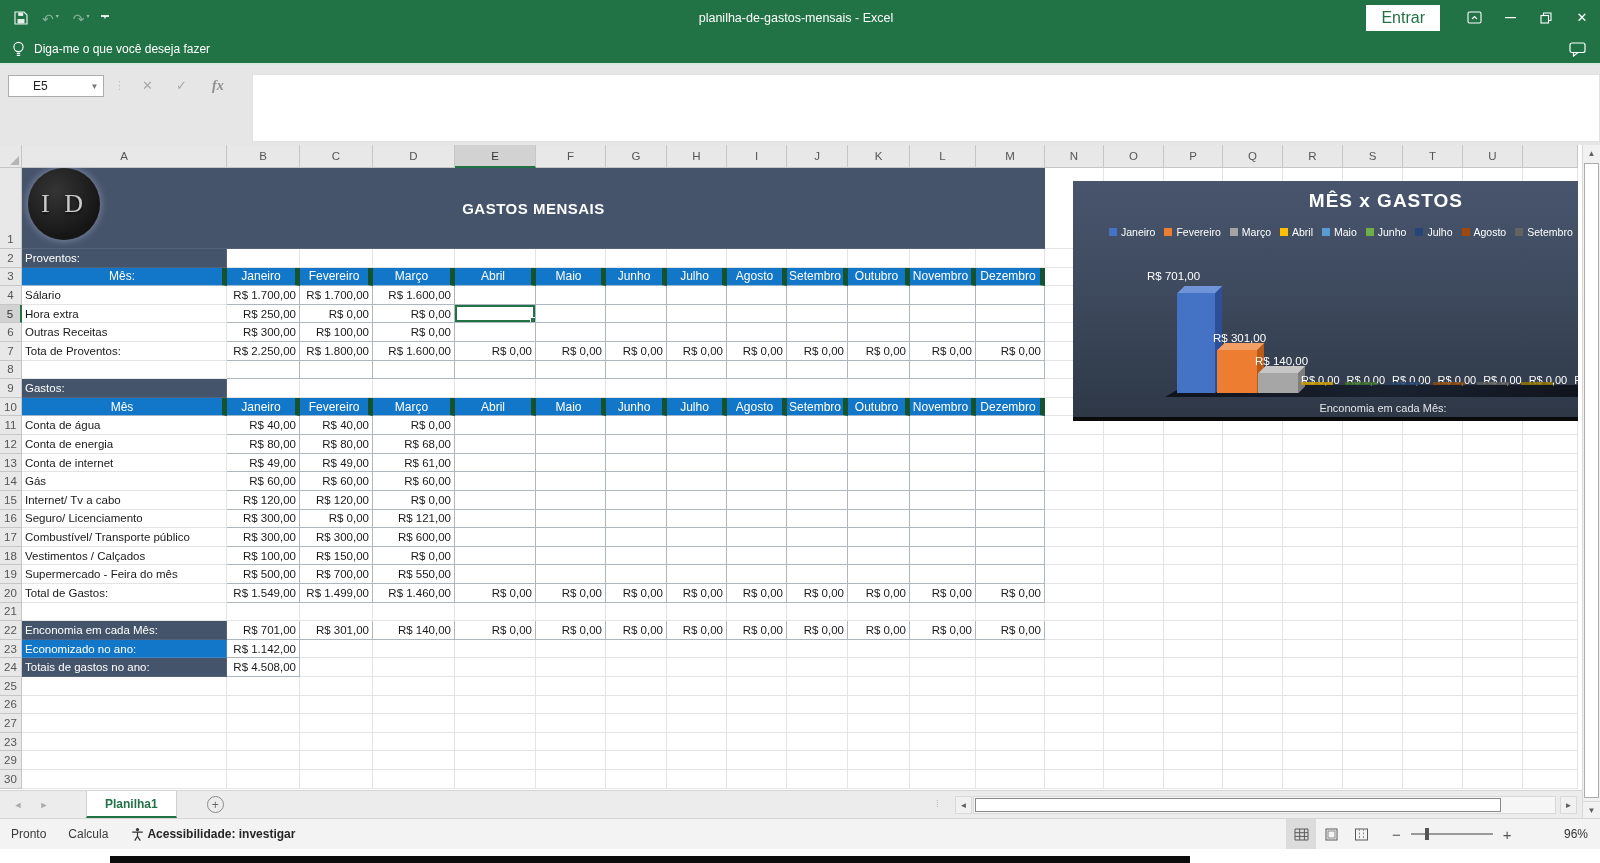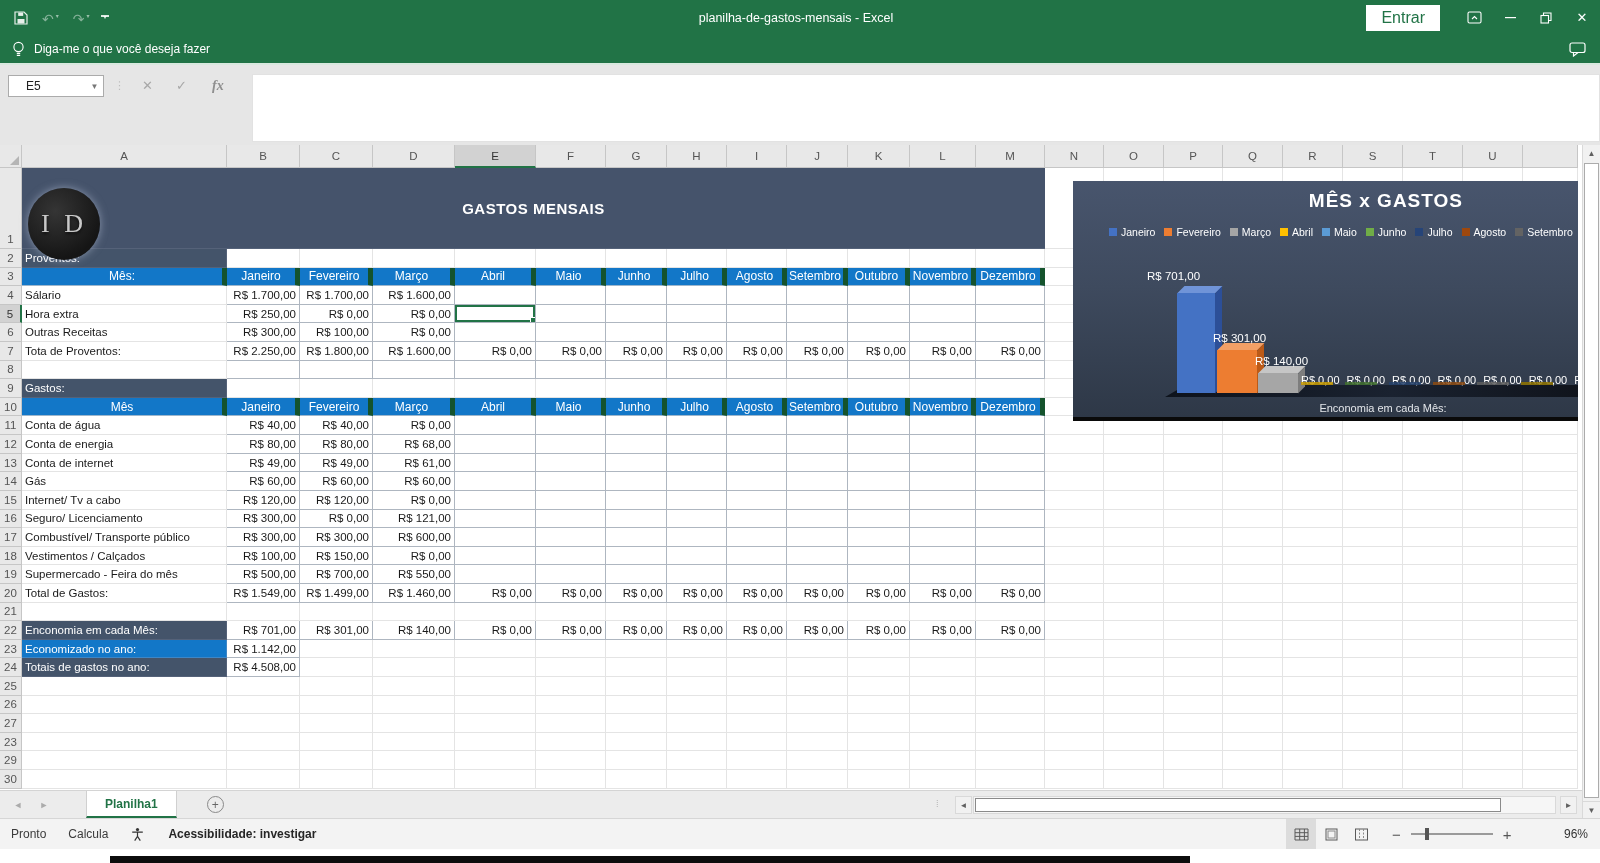--- a/index.html
+++ b/index.html
@@ -22,21 +22,21 @@
 
 
 .menubar{position:absolute;top:35px;left:0;right:0;height:28px;background:#217346;display:flex;align-items:center;color:#fff;z-index:20}
 .mtabs{display:flex;height:100%}
 .mtab{font-size:12px;padding:0 13px;display:flex;align-items:center;cursor:pointer;white-space:nowrap}
 .tellme{display:flex;align-items:center;gap:9px;font-size:12px;margin-left:12px}
 .combtn{margin-left:auto;margin-right:14px;display:flex;align-items:center}
 
 
 .fbar{position:absolute;top:63px;left:0;right:0;height:82px;background:#E6E6E6;border-top:2px solid #D9E8DF}
-.namebox{position:absolute;left:8px;top:10px;width:96px;height:22px;background:#fff;border:1px solid #ABABAB;font-size:12px;color:#222;display:flex;align-items:center;padding-left:17px}
+.namebox{position:absolute;left:8px;top:10px;width:96px;height:22px;background:#fff;border:1px solid #ABABAB;font-size:12px;color:#222;display:flex;align-items:center;padding-left:24px}
 .nb-caret{margin-left:auto;width:17px;text-align:center;color:#777;font-size:8px}
 .fdots{position:absolute;left:114px;top:14px;color:#BDBDBD;font-size:11px;letter-spacing:1px}
 .fbtn{position:absolute;top:13px;font-size:13px;color:#A8A8A8}
 .fbtn.fx{font-family:"Liberation Serif",serif;font-style:italic;font-weight:bold;color:#8F8F8F;font-size:14px}
 .fx-input{position:absolute;left:252px;top:9px;right:0;height:68px;background:#fff;border:1px solid #E2E2E2;font-size:12px;padding:3px 6px;color:#222}
 
 
 .sheet{position:absolute;top:145px;left:0;width:1578px;height:645px;overflow:hidden;background:#fff}
 .grid{display:grid;position:absolute;top:0;left:0}
 .hdr{background:#E8E8E8;border-right:1px solid #C6C6C6;border-bottom:1px solid #C6C6C6;color:#555;font-size:11.5px;display:flex;align-items:center;justify-content:center;overflow:hidden}
@@ -48,21 +48,21 @@
 .c{background:#fff;border-right:1px solid #E4E4E4;border-bottom:1px solid #E4E4E4;font-size:11.5px;color:#1a1a1a;display:flex;align-items:center;justify-content:flex-end;padding:0 3px;white-space:nowrap;overflow:hidden}
 .lab{justify-content:flex-start}
 .left{justify-content:flex-start}
 .val{border-right:1px solid #AEB6C0;border-bottom:1px solid #AEB6C0}
 .hb{background:#1277C8;color:#fff;justify-content:center;font-size:12px;border-right:5px solid #14532d;border-bottom:1px solid #9DB6CC}
 .dark{background:#44546A;color:#fff;justify-content:flex-start;border-right:1px solid #556279;border-bottom:1px solid #556279}
 .blu{background:#1277C8;color:#fff;justify-content:flex-start;border-right:1px solid #3E86C6;border-bottom:1px solid #3E86C6}
 .sel{position:relative;box-shadow:inset 0 0 0 2px #217346;z-index:2}
 .sel::after{content:"";position:absolute;right:-2px;bottom:-2px;width:5px;height:5px;background:#217346;border:1px solid #fff}
 .banner{background:#45536B;position:relative;display:flex;align-items:center;border-bottom:1px solid #556279;z-index:1;overflow:visible}
-.logo{position:absolute;left:6px;top:20px;width:72px;height:72px;border-radius:50%;background:radial-gradient(circle at 38% 32%,#353535,#151515 72%);box-shadow:0 0 9px rgba(205,215,235,.5);color:#C9C9C9;font-family:"Liberation Serif",serif;font-size:26px;display:flex;align-items:center;justify-content:center;letter-spacing:4px;text-shadow:0 2px 3px rgba(0,0,0,.6)}
+.logo{position:absolute;left:6px;top:0;width:72px;height:72px;border-radius:50%;background:radial-gradient(circle at 38% 32%,#353535,#151515 72%);box-shadow:0 0 9px rgba(205,215,235,.5);color:#C9C9C9;font-family:"Liberation Serif",serif;font-size:26px;display:flex;align-items:center;justify-content:center;letter-spacing:4px;text-shadow:0 2px 3px rgba(0,0,0,.6)}
 .sh-title{width:100%;text-align:center;color:#fff;font-weight:bold;font-size:15px;letter-spacing:.5px}
 
 
 .chart{position:absolute;left:1073px;top:36px;width:505px;height:240px;background:linear-gradient(180deg,#48556D 0%,#3E4A5E 45%,#2E3847 100%);border-bottom:4px solid #0A0A0A;z-index:4;overflow:hidden;cursor:pointer}
 .ch-title{position:absolute;top:9px;left:0;right:115px;text-align:right;color:#fff;font-size:19px;font-weight:bold;letter-spacing:1px}
 .ch-legend{position:absolute;top:43px;left:36px;right:0;height:15px;display:flex;gap:9px;white-space:nowrap;overflow:hidden;color:#fff;font-size:10.5px;align-items:center}
 .lg{display:flex;align-items:center;gap:4px;flex:0 0 auto}
 .sw{width:8px;height:8px;display:inline-block}
 .floor{position:absolute;left:92px;right:0;top:204px;height:12px;background:linear-gradient(90deg,#0E131C,#1A2230 55%,#10141C);clip-path:polygon(5% 0,100% 0,100% 100%,0 100%)}
 .bar{position:absolute;width:38px}
@@ -90,21 +90,21 @@
 .addsheet{width:17px;height:17px;border:1px solid #8A8A8A;border-radius:50%;display:flex;align-items:center;justify-content:center;color:#666;font-size:12px;line-height:12px;margin-left:30px;cursor:pointer}
 .hdots{position:absolute;left:936px;top:8px;color:#AFAFAF;font-size:9px;letter-spacing:1px;cursor:col-resize}
 .hs-btn{position:absolute;top:5px;width:17px;height:18px;display:flex;align-items:center;justify-content:center;color:#606060;font-size:8px;background:#F1F1F1;border:1px solid #D9D9D9;cursor:pointer}
 .hs-left{left:955px}.hs-right{left:1560px}
 .hs-track{position:absolute;left:973px;width:583px;top:5px;height:18px;background:#F6F6F6;border:1px solid #D9D9D9}
 .hs-thumb{position:absolute;left:1px;top:1px;width:526px;height:14px;background:#fff;border:1px solid #8A8A8A}
 
 
 .statusbar{position:absolute;top:818px;left:0;right:0;height:31px;background:#F3F3F3;border-top:1px solid #D6D6D6;display:flex;align-items:center;font-size:12px;color:#3B3B3B;z-index:10}
 .st{padding:0 11px;height:100%;display:flex;align-items:center;cursor:pointer}
-.st-acc{display:flex;align-items:center;gap:23px;font-weight:bold;color:#262626}
+.st-acc{display:flex;align-items:center;gap:2px;font-weight:bold;color:#262626}
 .views{position:absolute;left:1286px;top:0;height:100%;display:flex;align-items:center}
 .vbtn{width:30px;height:100%;display:flex;align-items:center;justify-content:center;cursor:pointer}
 .vbtn.on{background:#DCDCDC}
 .zoomctl{position:absolute;left:1392px;top:0;height:100%;display:flex;align-items:center;gap:10px;color:#444}
 .zminus,.zplus{font-size:15px;cursor:pointer;color:#555}
 .ztrack{position:relative;width:82px;height:2px;background:#9A9A9A;cursor:pointer}
 .zthumb{position:absolute;left:14px;top:-5px;width:4px;height:12px;background:#555}
 .zlabel{position:absolute;right:12px;top:0;height:100%;display:flex;align-items:center;font-size:12px;color:#333;cursor:pointer}
 
 

